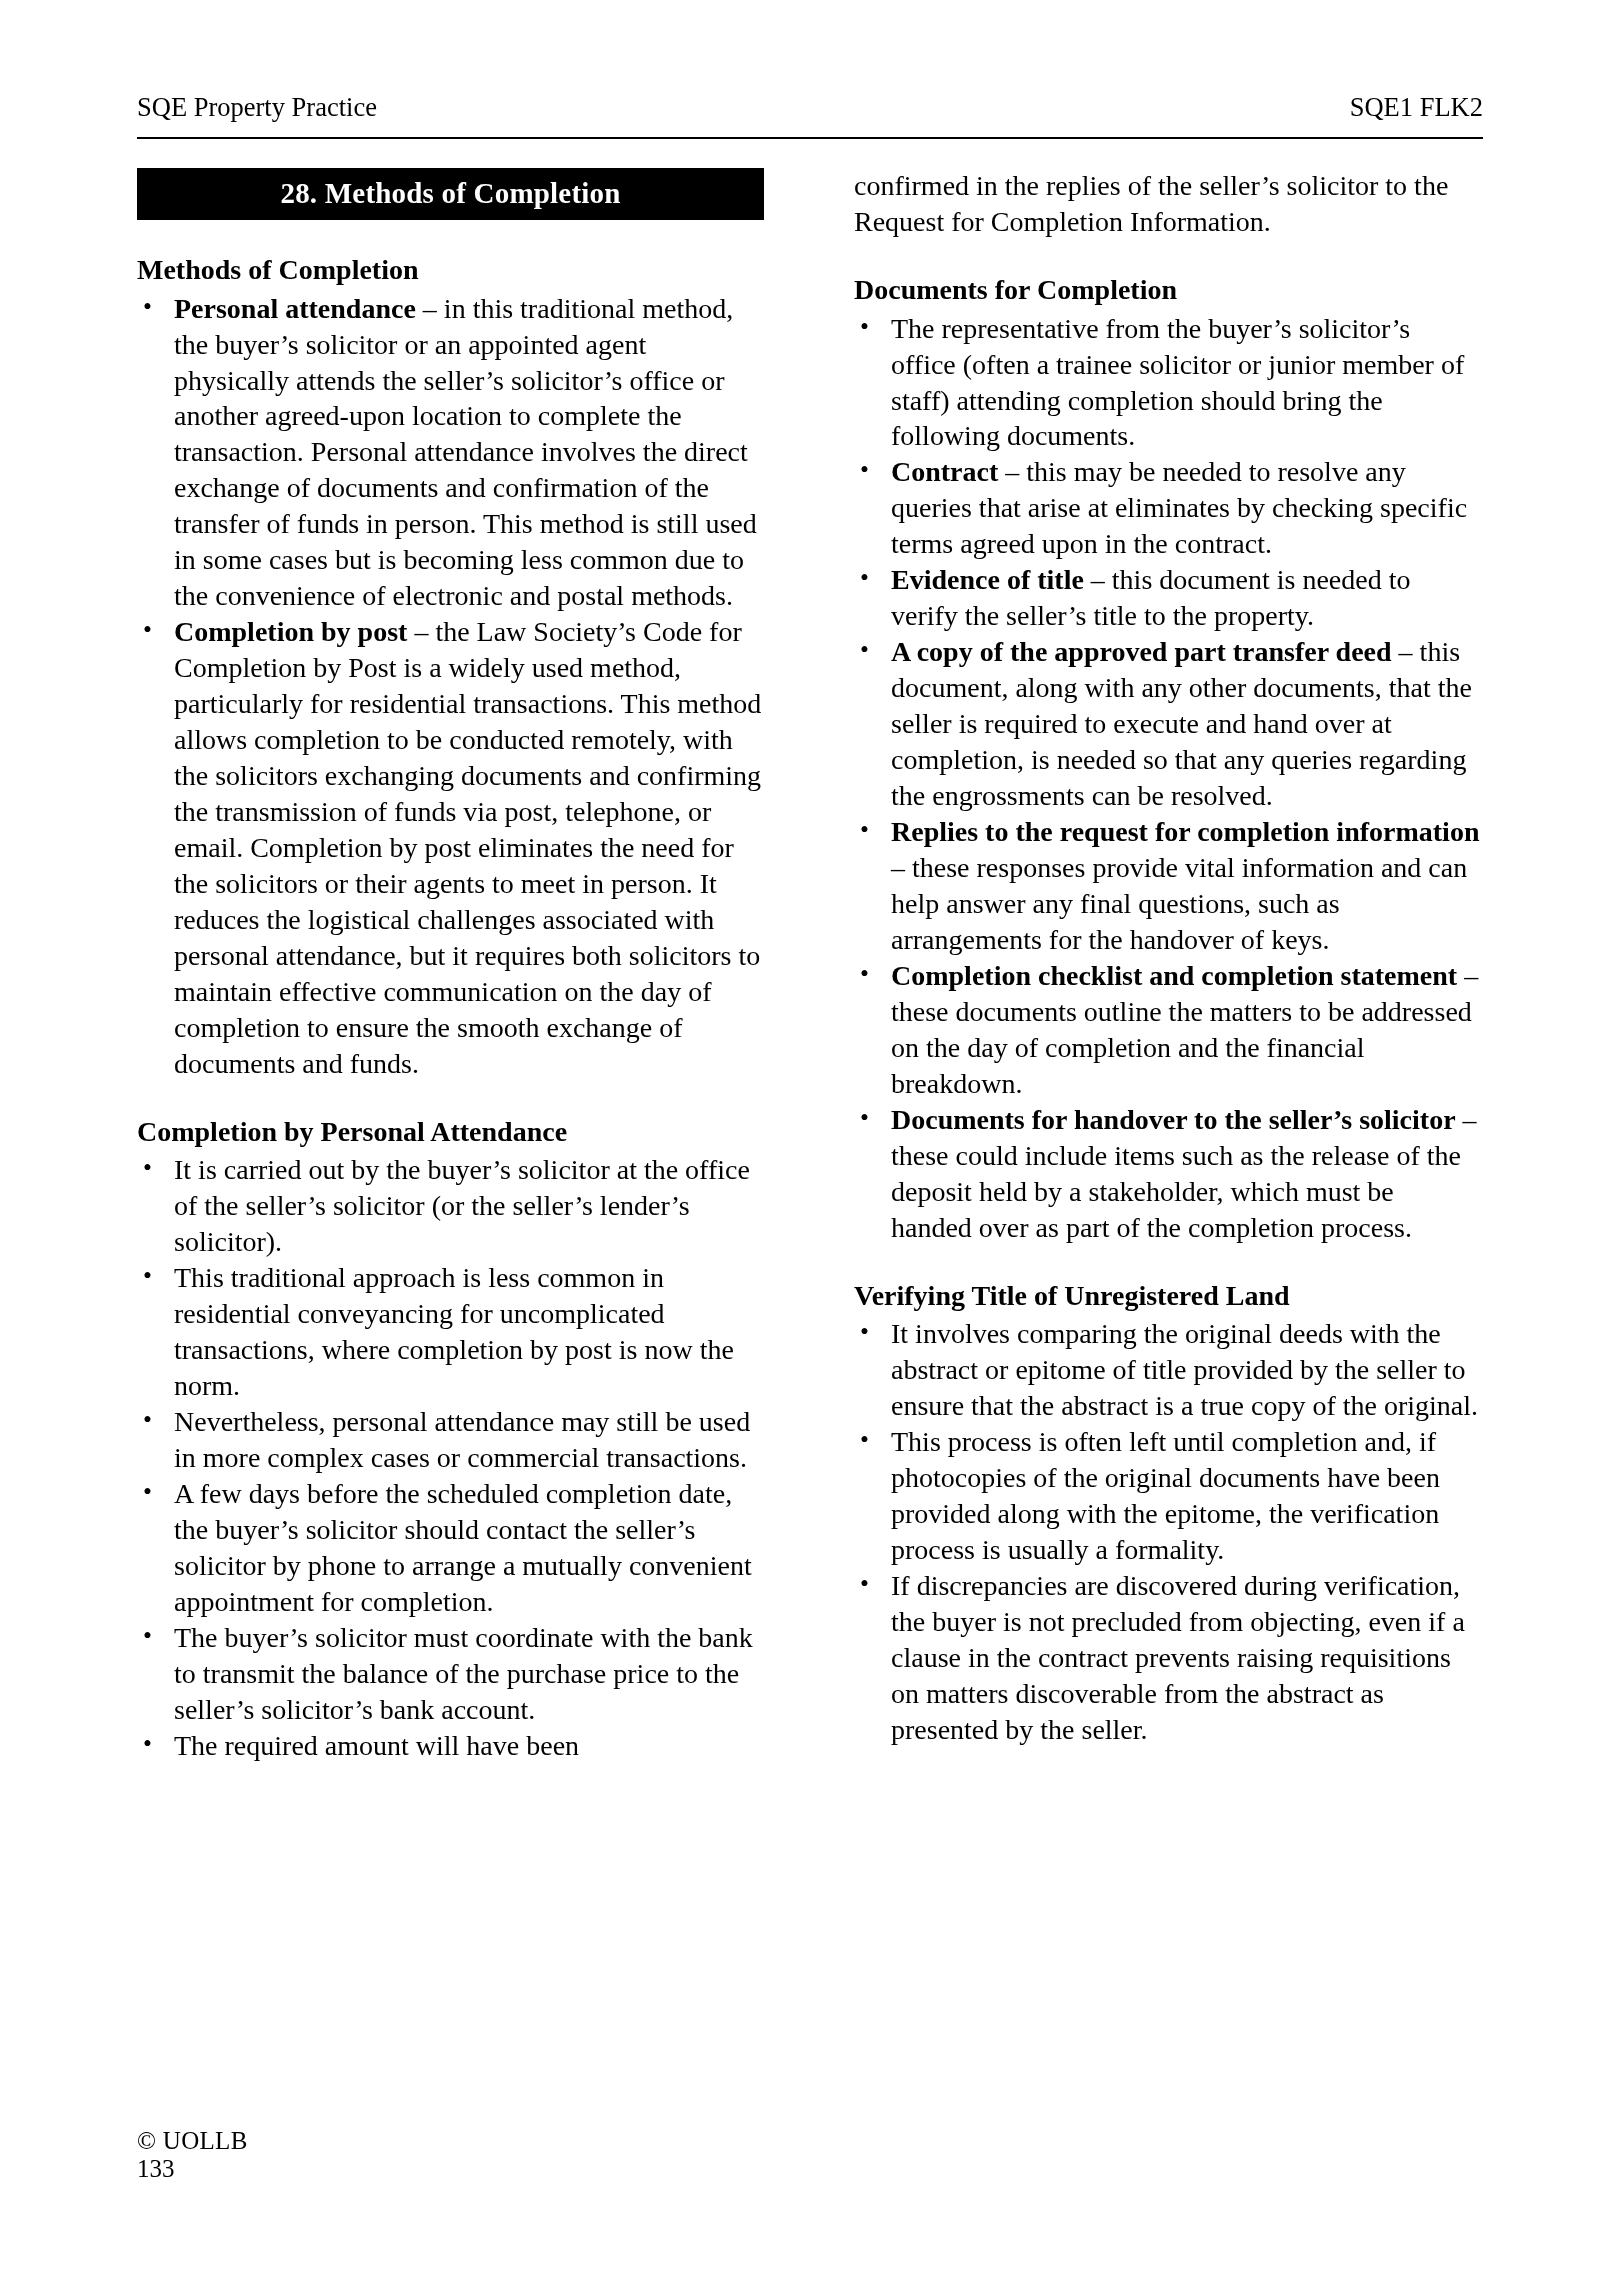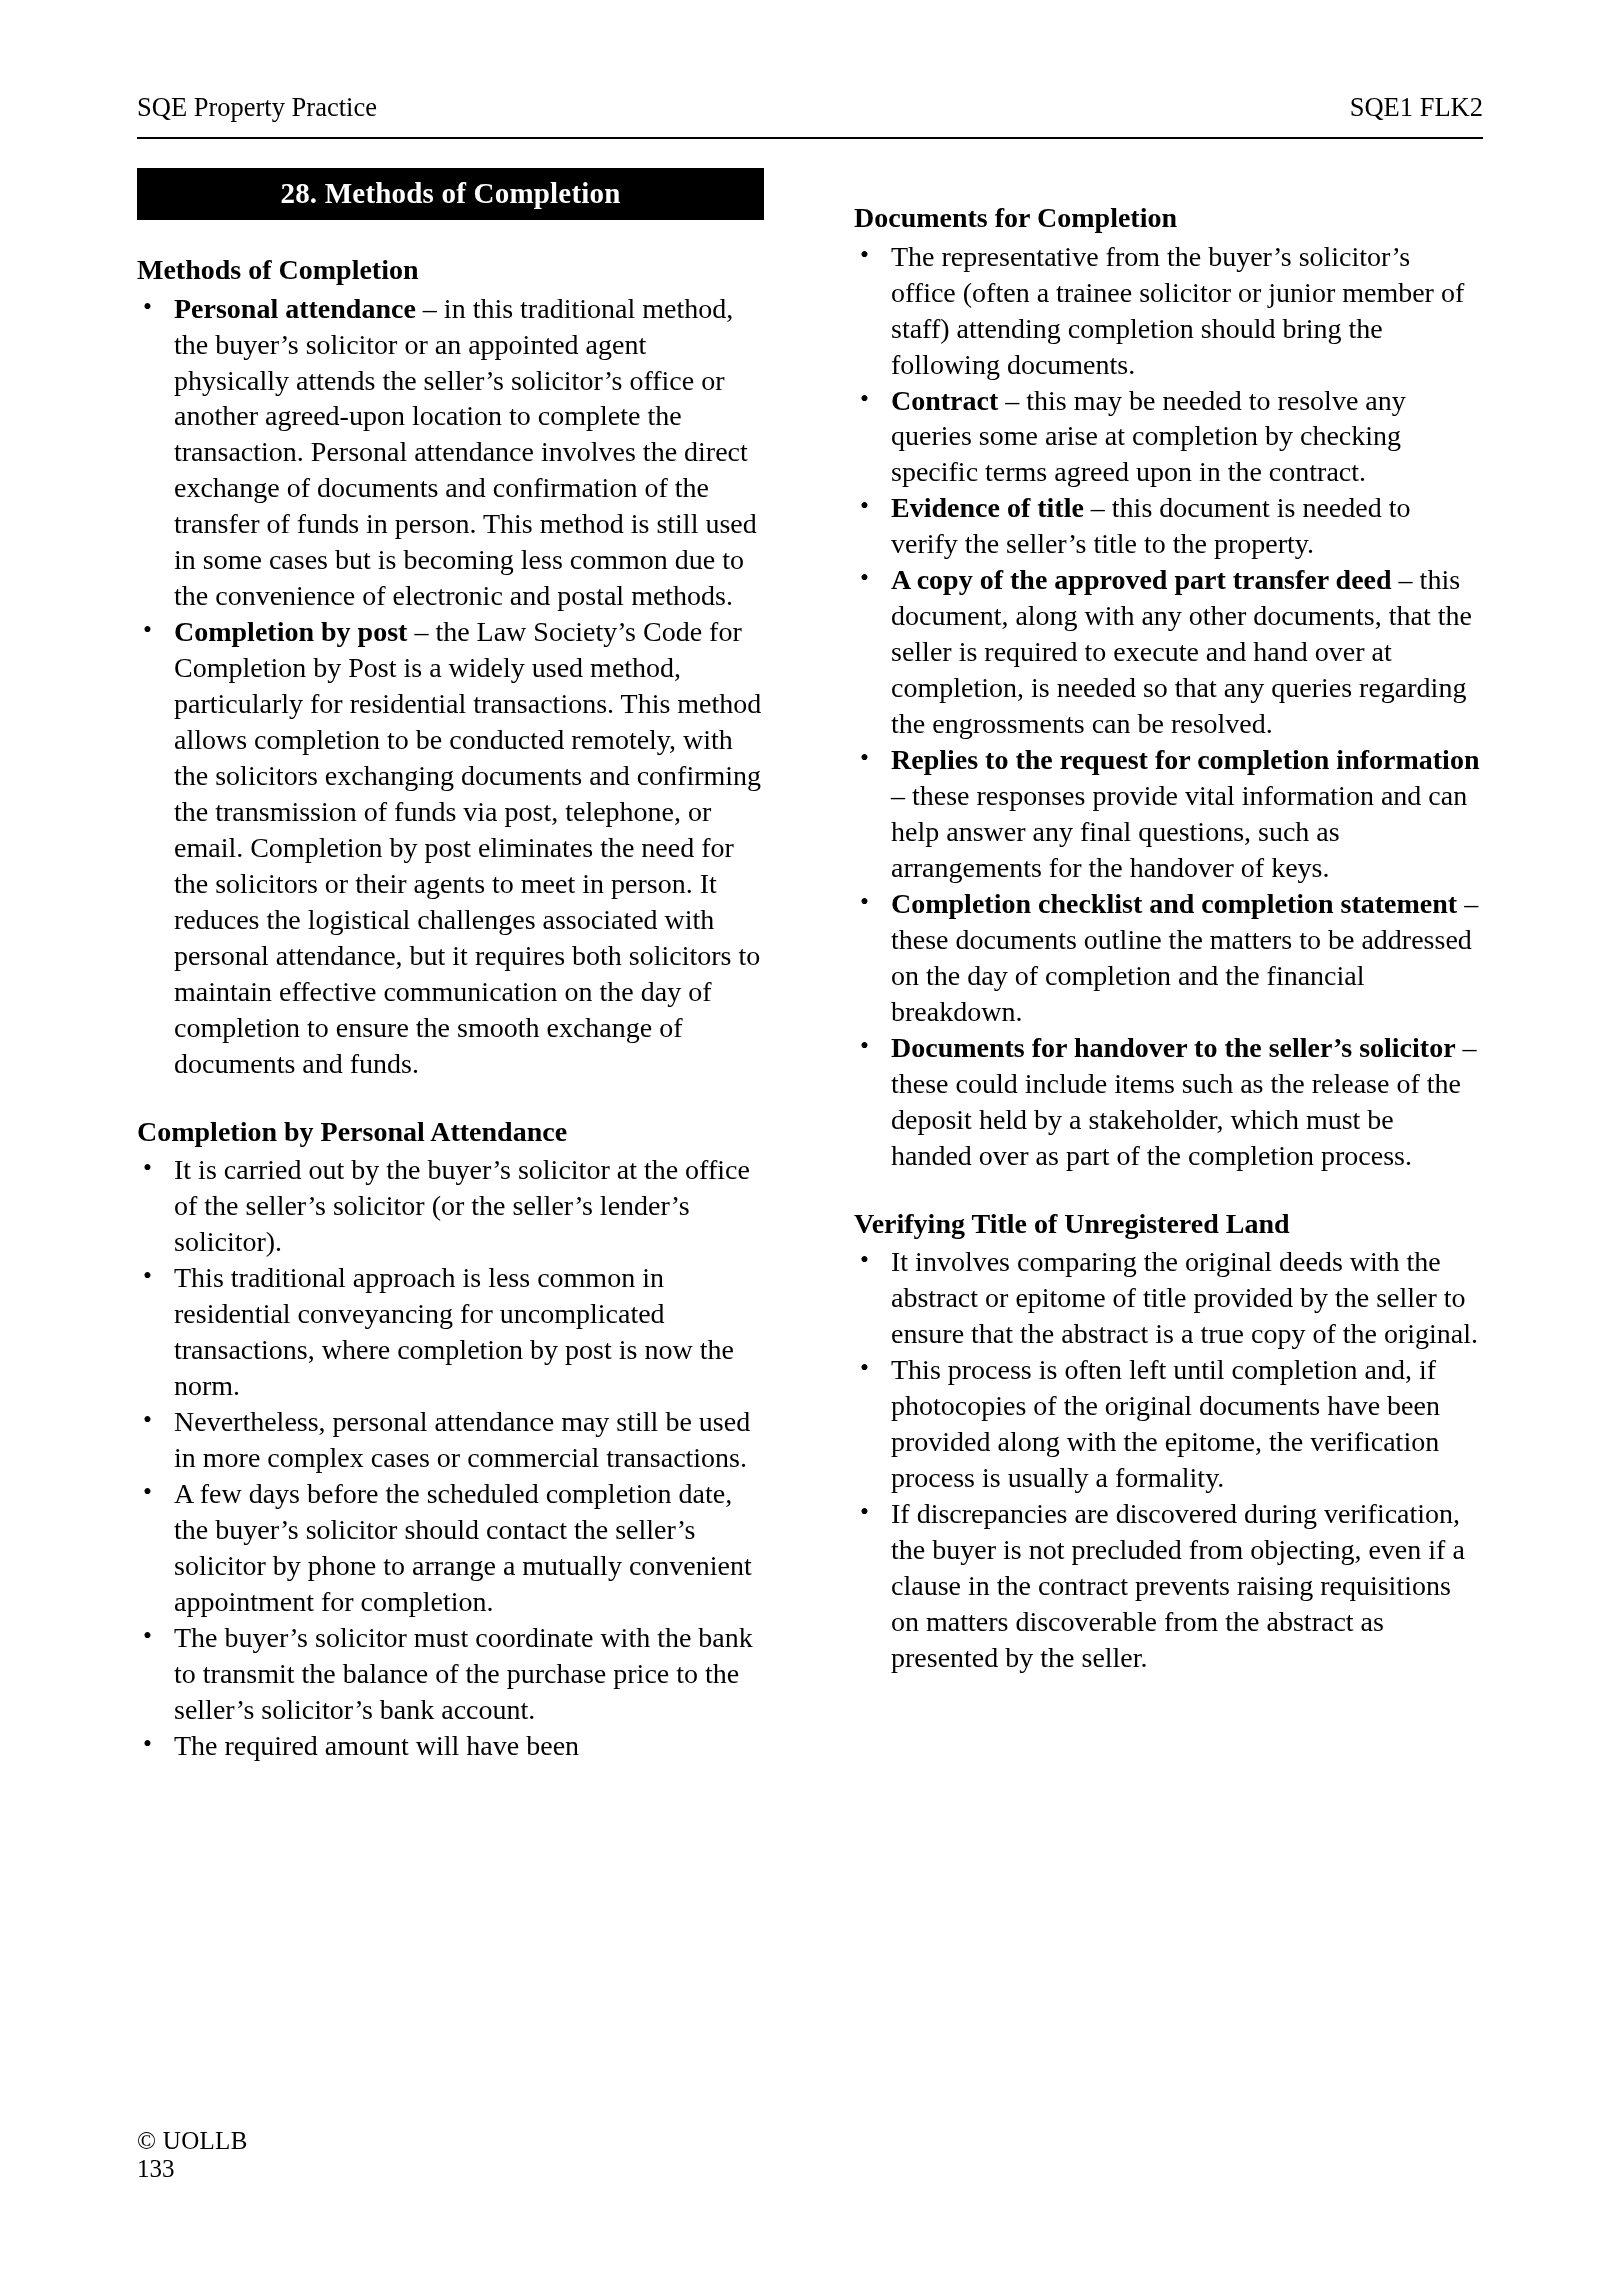--- a/index.html
+++ b/index.html
@@ -146,28 +146,29 @@
           <li><span>Nevertheless, personal attendance may still be used in more complex cases or commercial transactions.</span></li>
           <li><span>A few days before the scheduled completion date, the buyer’s solicitor should contact the seller’s solicitor by phone to arrange a mutually convenient appointment for completion.</span></li>
           <li><span>The buyer’s solicitor must coordinate with the bank to transmit the balance of the purchase price to the seller’s solicitor’s bank account.</span></li>
           <li><span>The required amount will have been</span></li>
         </ul>
 
     </div>
 
     <div class="col">
 
+      <p class="plain-para">confirmed in the replies of the seller’s solicitor to the Request for Completion Information.</p>
 
       <div class="spacer-block"></div>
 
       <h2 class="sub">Documents for Completion</h2>
 
       <ul class="bullets" id="right-list-1">
           <li><span>The representative from the buyer’s solicitor’s office (often a trainee solicitor or junior member of staff) attending completion should bring the following documents.</span></li>
-          <li><span class="lead">Contract</span><span> – this may be needed to resolve any queries some arise at completion by checking specific terms agreed upon in the contract.</span></li>
+          <li><span class="lead">Contract</span><span> – this may be needed to resolve any queries that arise at eliminates by checking specific terms agreed upon in the contract.</span></li>
           <li><span class="lead">Evidence of title</span><span> – this document is needed to verify the seller’s title to the property.</span></li>
           <li><span class="lead">A copy of the approved part transfer deed</span><span> – this document, along with any other documents, that the seller is required to execute and hand over at completion, is needed so that any queries regarding the engrossments can be resolved.</span></li>
           <li><span class="lead">Replies to the request for completion information</span><span> – these responses provide vital information and can help answer any final questions, such as arrangements for the handover of keys.</span></li>
           <li><span class="lead">Completion checklist and completion statement</span><span> – these documents outline the matters to be addressed on the day of completion and the financial breakdown.</span></li>
           <li><span class="lead">Documents for handover to the seller’s solicitor</span><span> – these could include items such as the release of the deposit held by a stakeholder, which must be handed over as part of the completion process.</span></li>
         </ul>
 
       <div class="spacer-block"></div>
 
       <h2 class="sub">Verifying Title of Unregistered Land</h2>

